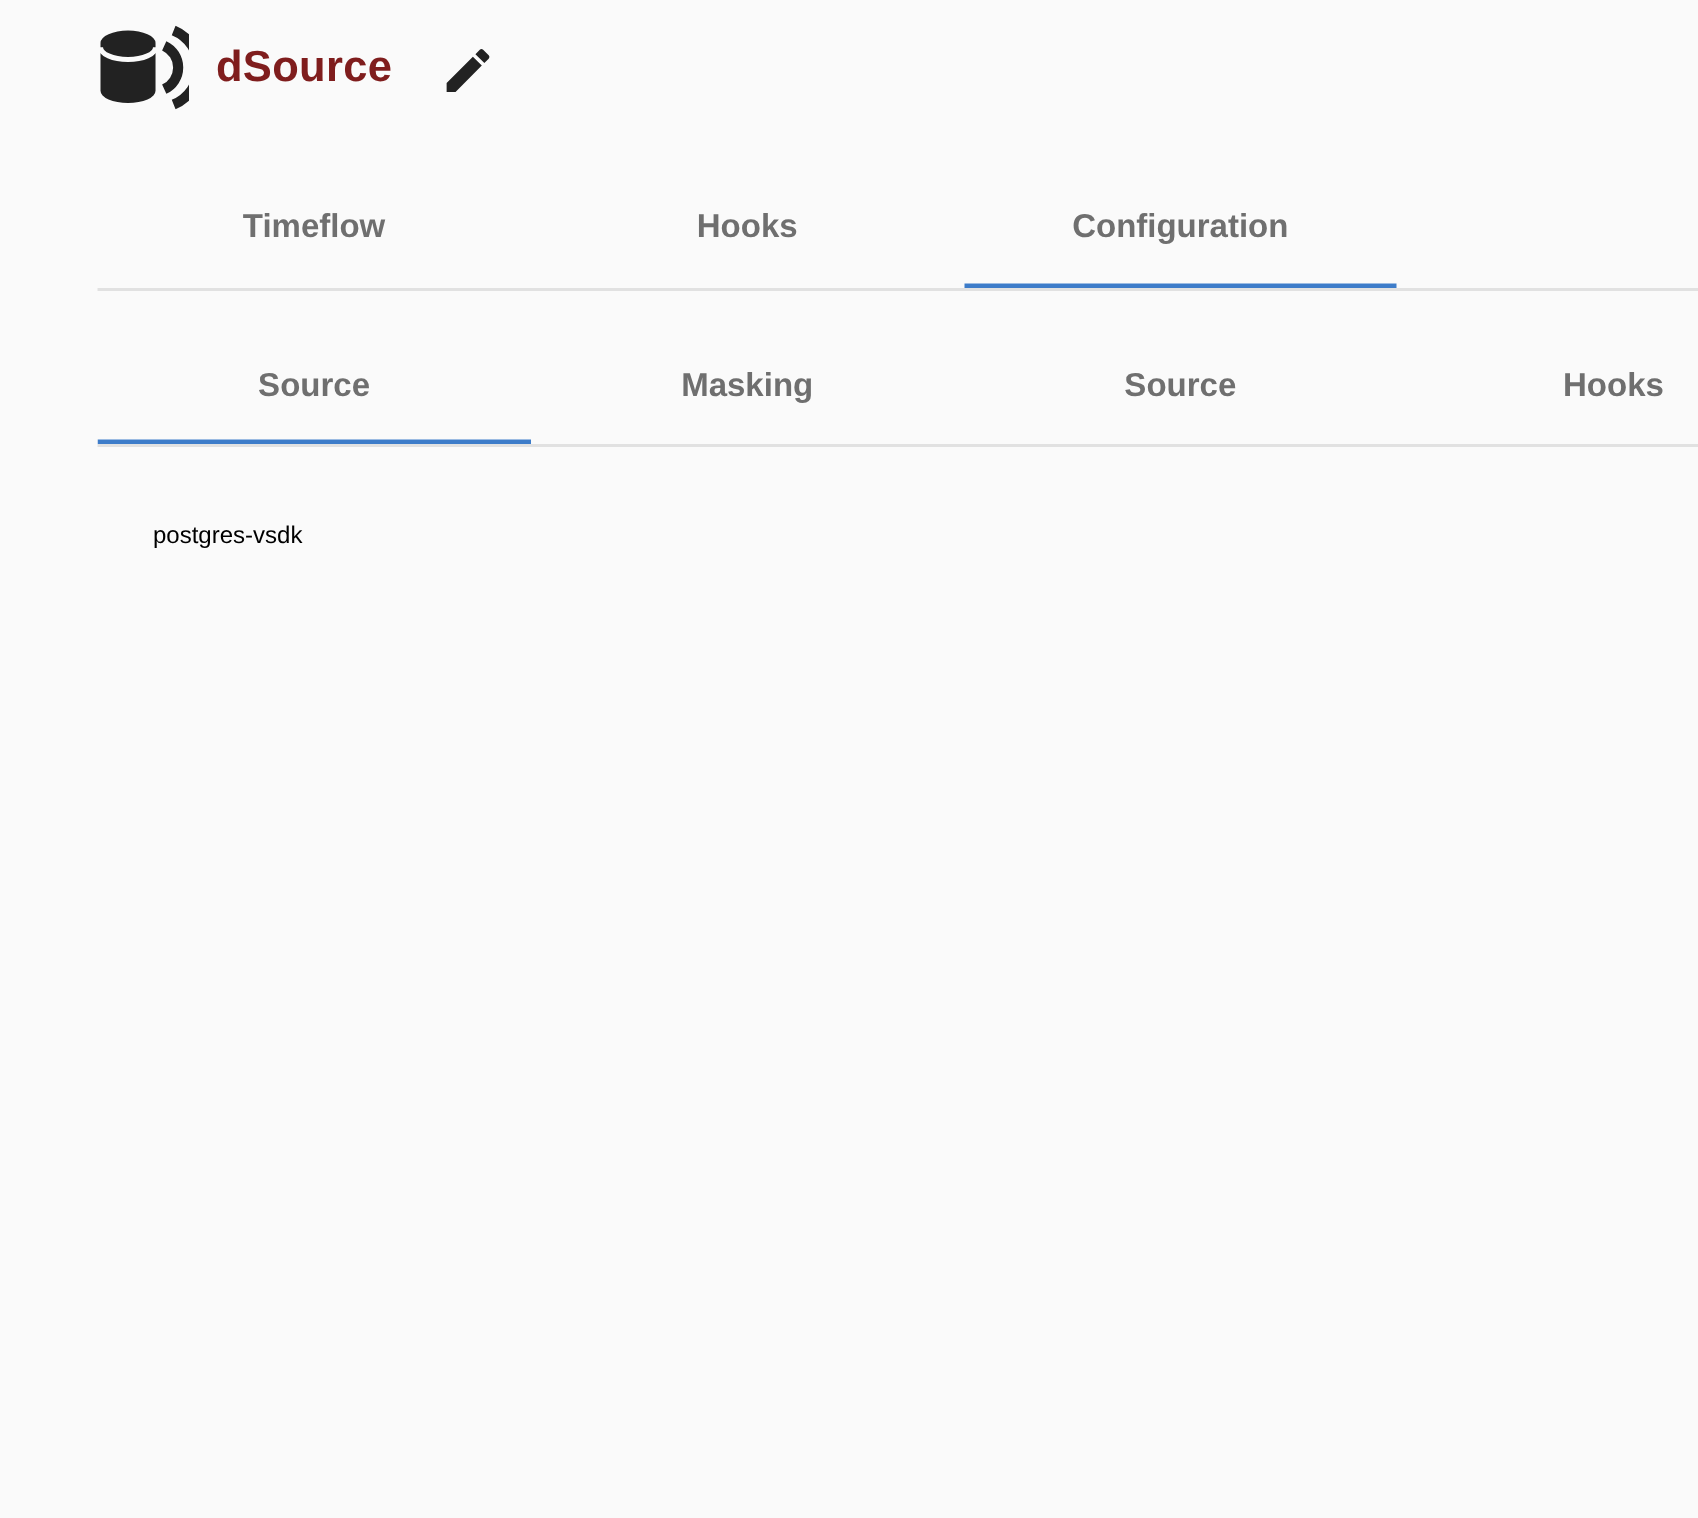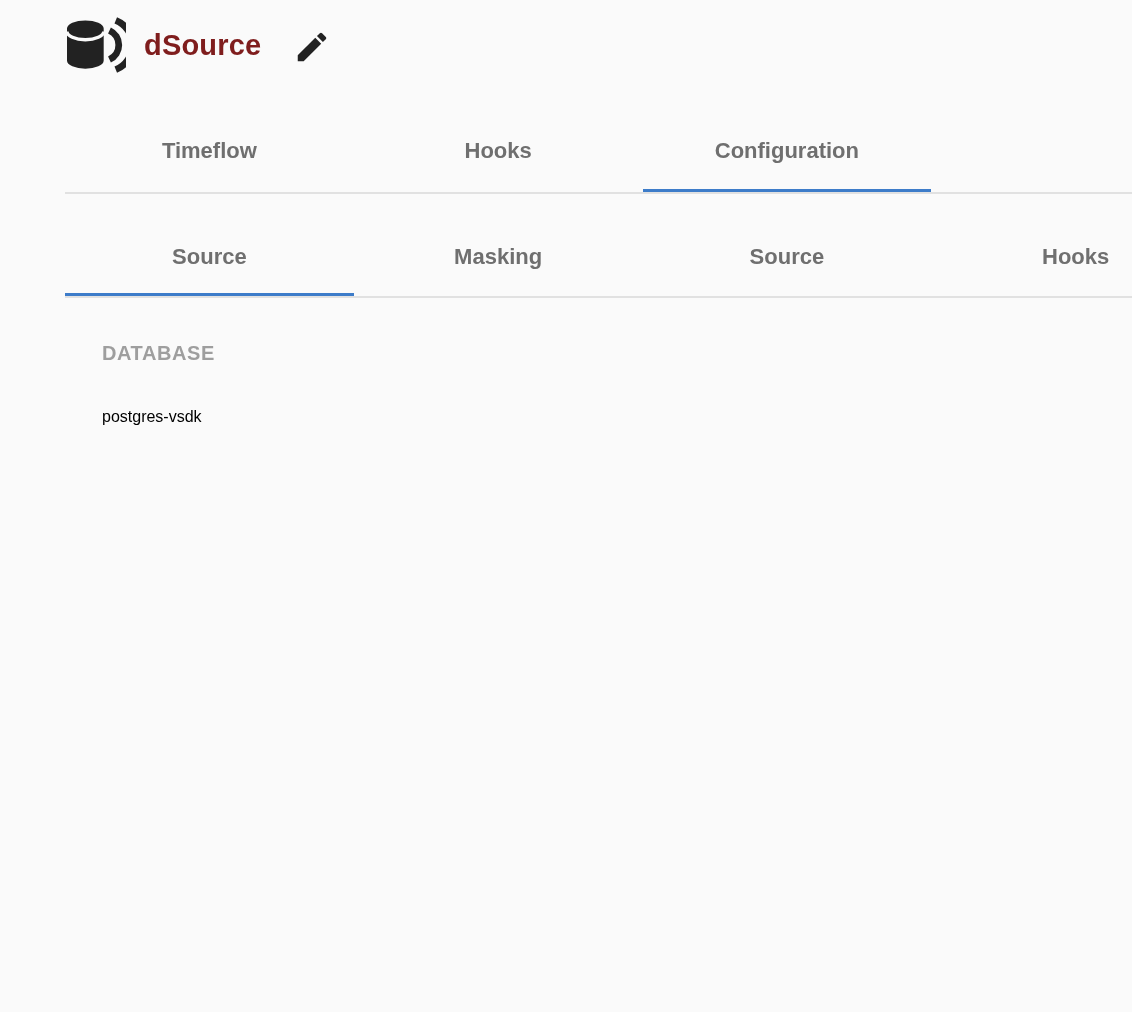--- a/index.html
+++ b/index.html
@@ -130,21 +130,20 @@
 </nav>
 
 <nav class="tabbar secondary">
   <div class="tab active">Source</div>
   <div class="tab">Masking</div>
   <div class="tab">Source</div>
   <div class="tab">Hooks</div>
 </nav>
 
 <main class="content">
-  <h2 class="section-title">DATABASE</h2>
 
   <div class="field">
     <div class="field-value">postgres-vsdk</div>
   </div>
 
   <div class="field">
   </div>
 </main>
 
 </body></html>

